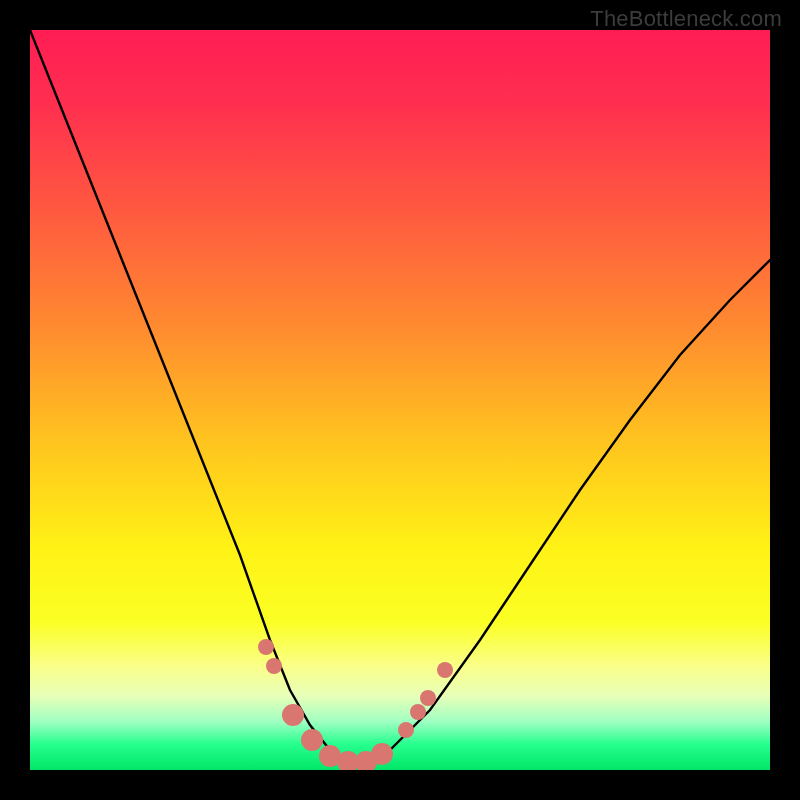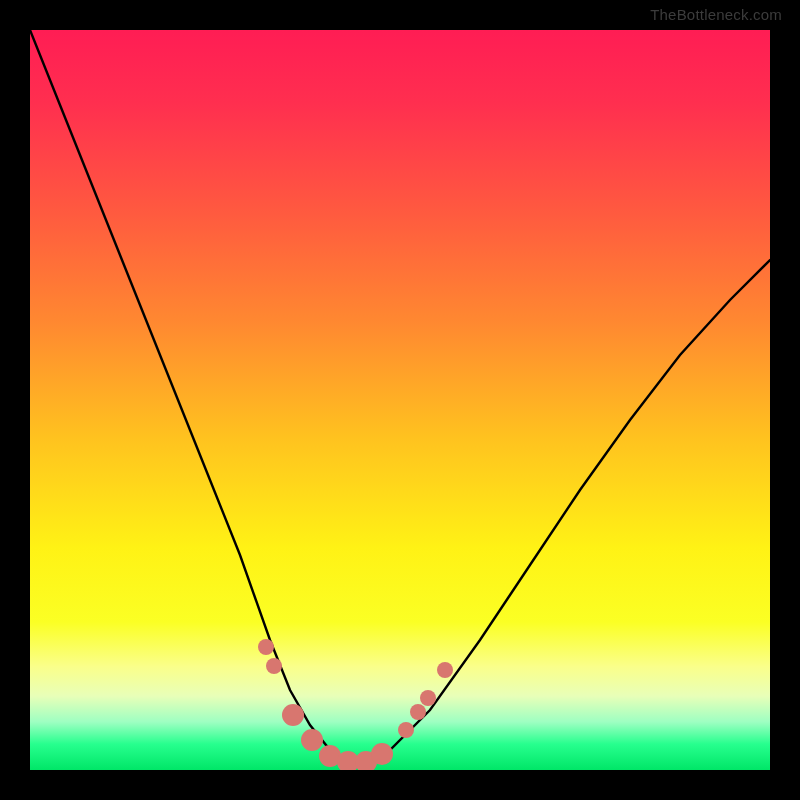--- a/index.html
+++ b/index.html
@@ -33,21 +33,21 @@
     position: absolute;
     inset: 0;
     width: 100%;
     height: 100%;
   }
   .watermark {
     position: absolute;
     top: 6px;
     right: 18px;
     color: #3c3c3c;
-    font-size: 15px;
+    font-size: 22px;
     font-weight: 500;
     letter-spacing: 0.2px;
     user-select: none;
   }
 </style>
 </head>
 <body>
 
 <div class="frame">
 

